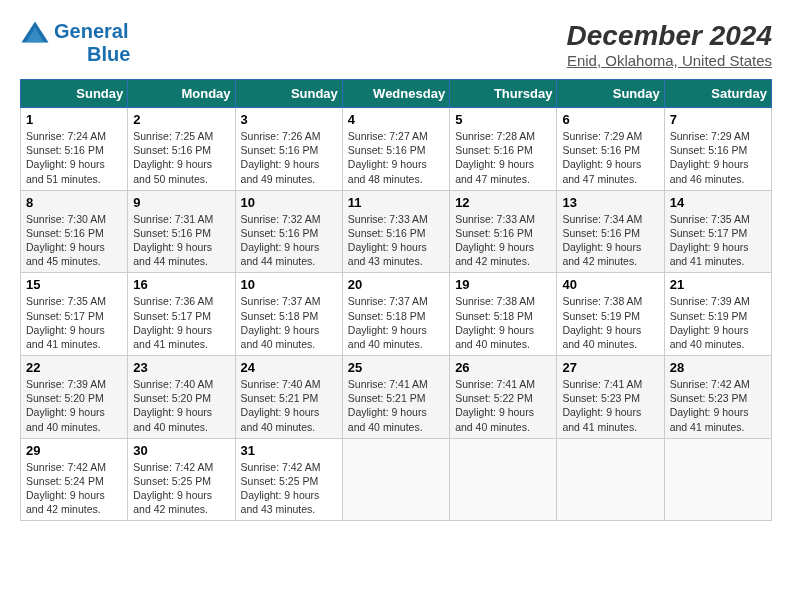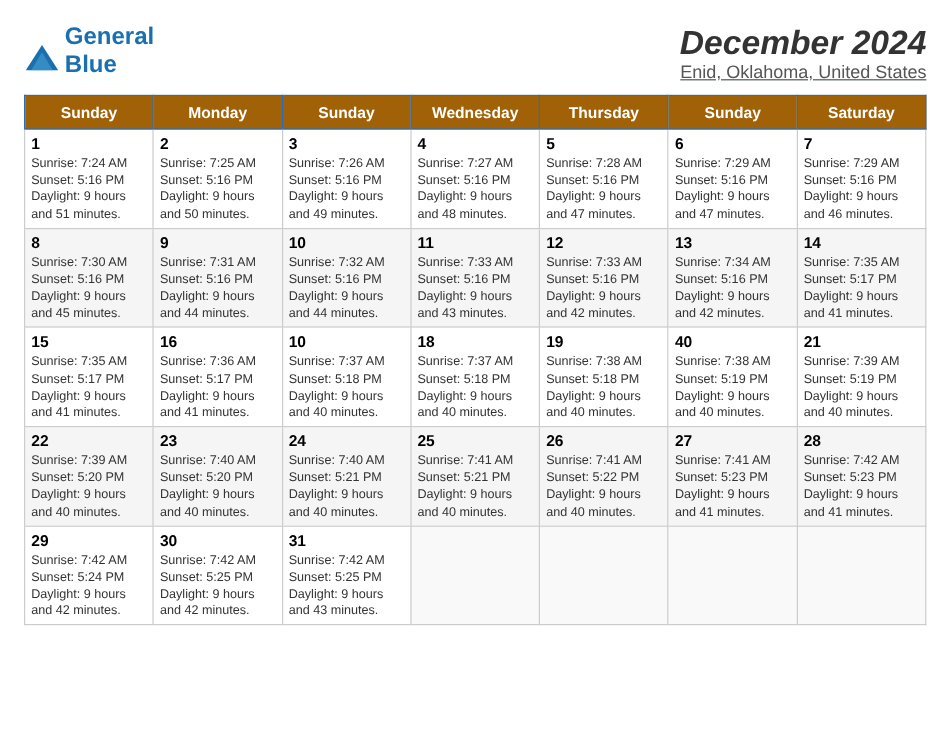--- a/index.html
+++ b/index.html
@@ -11,21 +11,21 @@
       padding: 20px;
     }
     .header {
       display: flex;
       justify-content: space-between;
       align-items: flex-start;
       margin-bottom: 10px;
     }
     .logo {
       display: flex;
-      align-items: flex-end;
+      align-items: flex-start;
     }
     .logo-icon {
       width: 30px;
       height: 30px;
       margin-right: 4px;
     }
     .title-block {
       text-align: right;
     }
     .month-title {
@@ -38,23 +38,23 @@
       font-size: 15px;
       color: #555;
       text-decoration: underline;
     }
     table {
       width: 100%;
       border-collapse: collapse;
       font-size: 11px;
     }
     th {
-      background-color: #a16207;
+      background-color: #0f766e;
       color: #fff;
-      text-align: center;
+      text-align: right;
       padding: 6px 4px;
       font-size: 13px;
       font-weight: bold;
       border: 1px solid #2a6ebb;
     }
     td {
       border: 1px solid #ccc;
       vertical-align: top;
       padding: 4px 5px;
       width: calc(100% / 7);
@@ -86,21 +86,21 @@
 <body>
 
 <div class="header">
   <div class="logo">
     <svg class="logo-icon" viewBox="0 0 40 40">
       <polygon points="20,2 38,30 2,30" fill="#1a6faf"></polygon>
       <polygon points="20,10 32,30 8,30" fill="#4a9fd4" opacity="0.6"></polygon>
     </svg>
     <div>
       <div style="font-size:20px;font-weight:bold;color:#1a6faf;">General</div>
-      <div style="font-size:20px;font-weight:bold;color:#1a6faf;">Blue</div>
+      <div style="font-size:20px;font-weight:bold;color:#1a6faf;margin-left:33px;">Blue</div>
     </div>
   </div>
   <div class="title-block">
     <div class="month-title">December 2024</div>
     <div class="location">Enid, Oklahoma, United States</div>
   </div>
 </div>
 
 <table>
   <thead>
@@ -250,21 +250,21 @@
         </td>
         <td>
           <span class="day-num">10</span>
           <div class="day-info">
             Sunrise: 7:37 AM<br>
             Sunset: 5:18 PM<br>
             Daylight: 9 hours and 40 minutes.
           </div>
         </td>
         <td>
-          <span class="day-num">18</span>
+          <span class="day-num">20</span>
           <div class="day-info">
             Sunrise: 7:37 AM<br>
             Sunset: 5:18 PM<br>
             Daylight: 9 hours and 40 minutes.
           </div>
         </td>
         <td>
           <span class="day-num">19</span>
           <div class="day-info">
             Sunrise: 7:38 AM<br>

